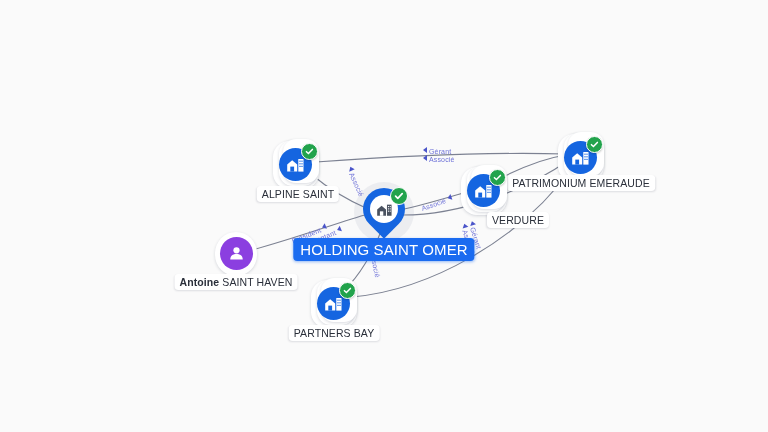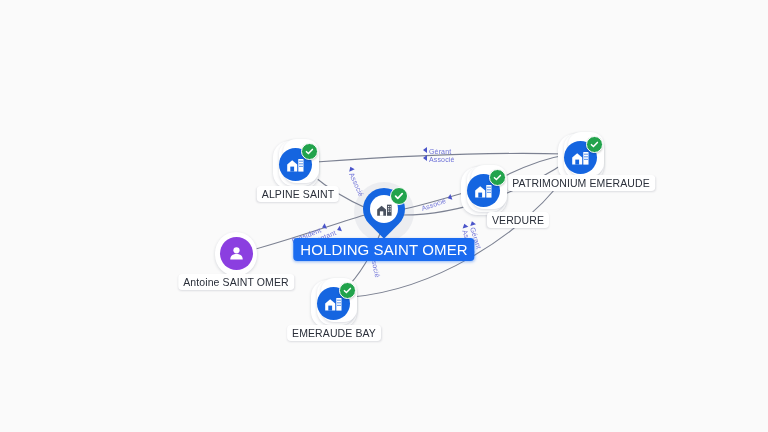--- a/index.html
+++ b/index.html
@@ -151,21 +151,21 @@
   }
   .node-label.highlight {
     background: #1a6bf0;
     color: #ffffff;
     font-size: 15px;
     padding: 3px 7px;
     border-radius: 4px;
     box-shadow: 0 1px 3px rgba(26,107,240,.45);
   }
   .node-label .pfx {
-    font-weight: 400;
+    font-weight: 700;
   }
 
   
   .edge-label {
     position: absolute;
     color: #6f73d8;
     font-size: 7px;
     line-height: 8.3px;
     white-space: nowrap;
     letter-spacing: .15px;
@@ -337,35 +337,35 @@
           <rect x="15.4" y="9.8" width="1.2" height="1.2" fill="#1565e0"></rect>
           <rect x="4.3" y="10.6" width="3.8" height="5.0" fill="#1565e0"></rect>
         </svg>
       </div>
       <div class="check-badge">
         <svg width="9" height="9" viewBox="0 0 10 10">
           <path d="M1.6 5.2 L3.8 7.3 L8.2 2.7" stroke="#ffffff" stroke-width="1.7" fill="none" stroke-linecap="round" stroke-linejoin="round"></path>
         </svg>
       </div>
     </div>
-    <div class="node-label" style="left:0px; top:22px;">EMERAUDE BAY</div>
+    <div class="node-label" style="left:0px; top:22px;">PARTNERS BAY</div>
   </div>
 
   <div class="node" style="left:236px; top:255px;">
     <div class="node-stack">
       <div class="card-back card-b1" style="left:2px; top:0px; width:42px; height:44px; border-radius:22px;"></div>
       <div class="disc person" style="left:7px; top:5px;">
         <svg width="17" height="17" viewBox="0 0 18 18">
           <circle cx="9" cy="5.6" r="3.3" fill="#ffffff"></circle>
           <path d="M2.4 15.4 C 2.4 11.4 5.3 9.6 9 9.6 C 12.7 9.6 15.6 11.4 15.6 15.4 Z" fill="#ffffff"></path>
         </svg>
       </div>
     </div>
     <div class="node-label" style="left:0px; top:19px;">
-      <span class="pfx">Antoine </span><span>SAINT OMER</span>
+      <span class="pfx">Antoine </span><span>SAINT HAVEN</span>
     </div>
   </div>
 
   <div class="node" style="left:384px; top:212px; z-index:5;">
     <div class="pin-halo"></div>
     <div class="pin-wrap">
       <div class="pin-shape"></div>
       <div class="pin-inner">
         <svg width="17" height="15" viewBox="0 0 19 17">
           <path d="M1.2 15.6 L1.2 8.4 L6.2 4.2 L11.2 8.4 L11.2 15.6 Z" fill="#4a5260"></path>

